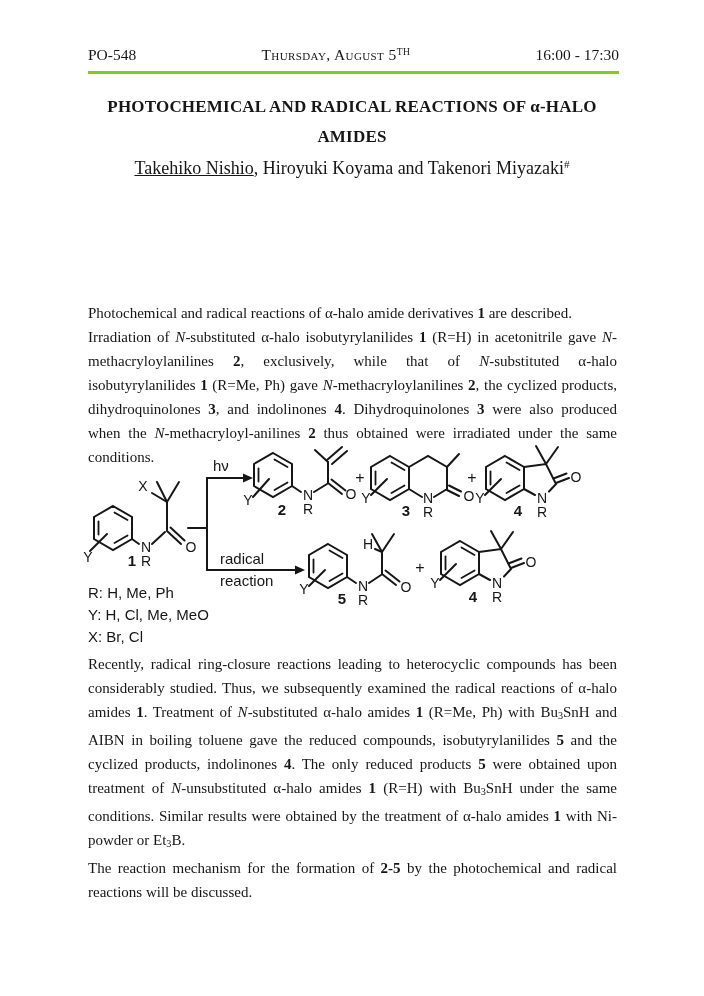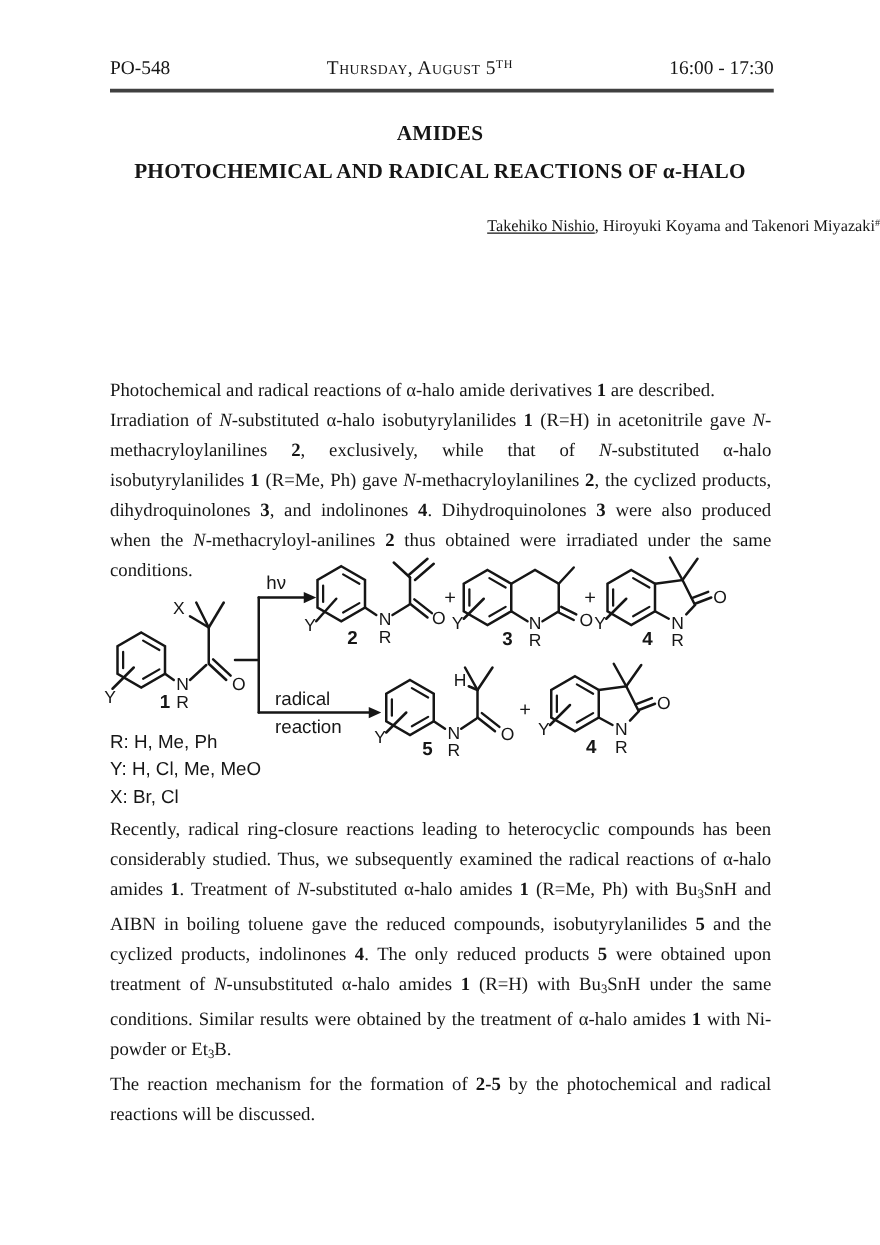--- a/index.html
+++ b/index.html
@@ -9,35 +9,35 @@
     background:#ffffff;
     color:#161616;
     font-family:"Liberation Serif", serif;
     overflow:hidden;
   }
   
   .header{
     position:absolute;left:88px;right:85px;top:46px;
     display:flex;justify-content:space-between;align-items:baseline;
     font-size:15.5px;
-    border-bottom:3px solid #404040;
+    border-bottom:3px solid #84cc16;
     padding-bottom:7px;
   }
   .header .center{font-variant:small-caps;letter-spacing:0.4px;}
   .header sup{font-size:0.62em;vertical-align:0.55em;}
   
   .title{
     position:absolute;left:0;right:0;top:92px;
     text-align:center;font-weight:bold;font-size:17px;line-height:30px;
     letter-spacing:0.2px;
   }
   
   .authors{
-    position:absolute;left:0;right:0;top:173px;
-    text-align:right;font-size:13px;
+    position:absolute;left:0;right:0;top:158px;
+    text-align:center;font-size:18px;
   }
   .authors .lead{text-decoration:underline;}
   .authors sup,.affiliation sup{font-size:0.62em;vertical-align:0.5em;}
   .affiliation{
     position:absolute;left:0;right:0;top:191px;
     text-align:center;font-size:15.5px;line-height:30px;
   }
   
   .bodyblock{
     position:absolute;left:88px;right:87px;
@@ -66,22 +66,22 @@
 
 <div class="page">
 
   <div class="header">
     <span>PO-548</span>
     <span class="center"><span>Thursday, August 5</span><sup>TH</sup></span>
     <span>16:00 - 17:30</span>
   </div>
 
   <div class="title">
+    <div>PHOTOCHEMICAL AND RADICAL REACTIONS OF α-HALO</div>
     <div>AMIDES</div>
-    <div>PHOTOCHEMICAL AND RADICAL REACTIONS OF α-HALO</div>
   </div>
 
   <div class="authors">
     <span class="lead">Takehiko Nishio</span><span>, Hiroyuki Koyama and Takenori Miyazaki</span><sup>#</sup>
   </div>
 
   <div class="affiliation">
   </div>
 
   <div class="bodyblock" id="block1">

